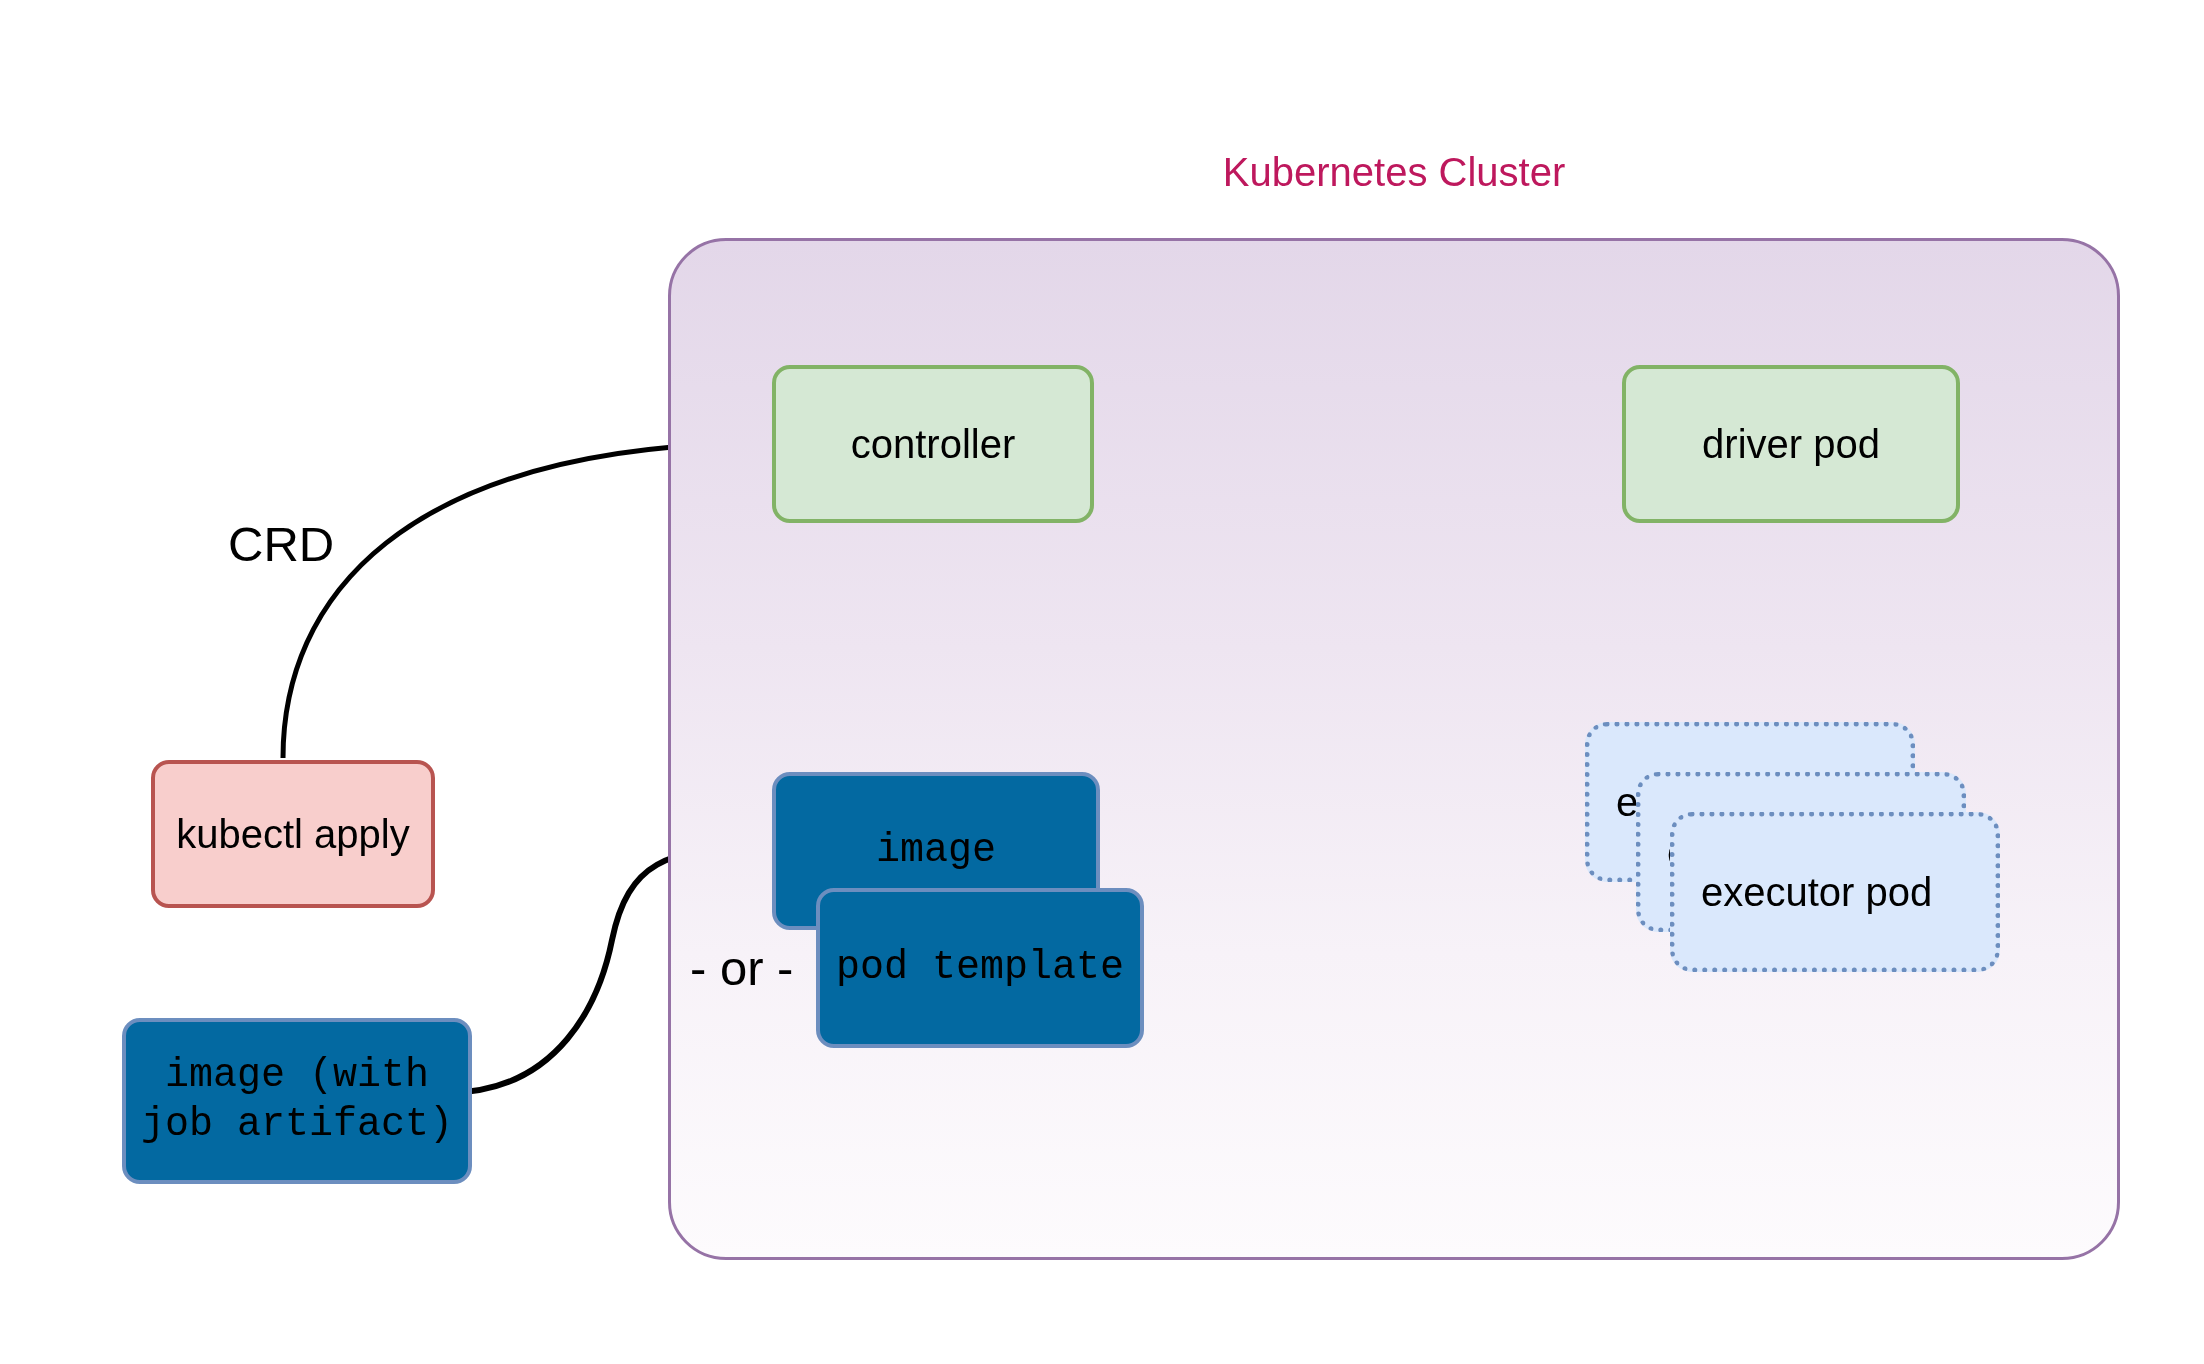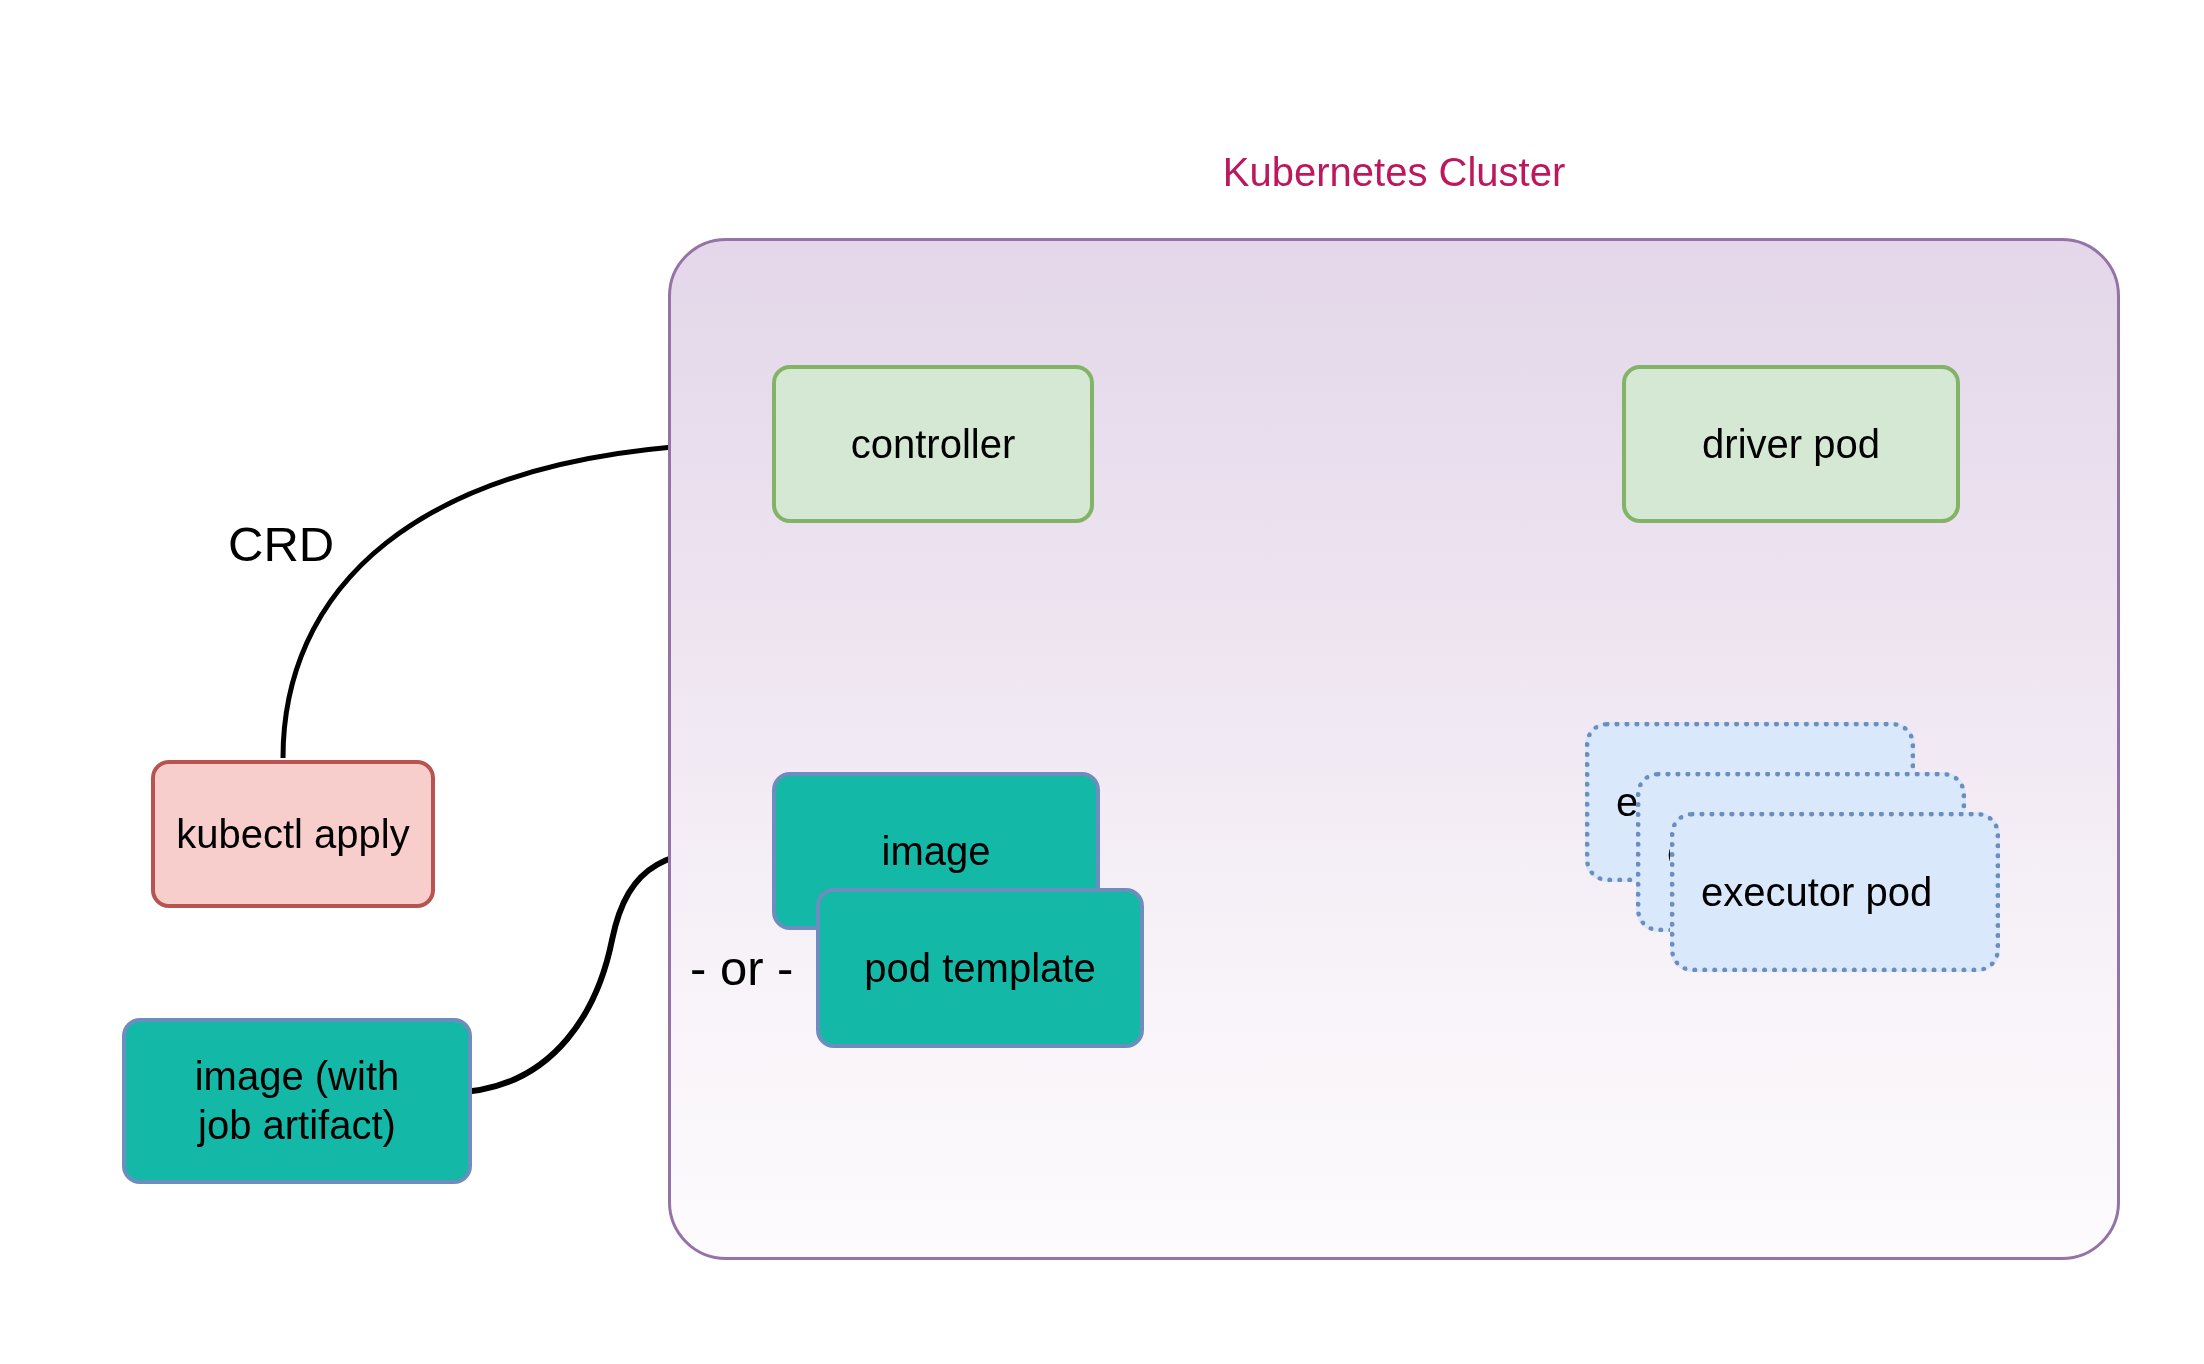--- a/index.html
+++ b/index.html
@@ -60,24 +60,25 @@
 
   
   .green {
     background: #d5e8d4;
     border: 4px solid #82b366;
     border-radius: 18px;
     font-size: 40px;
   }
   
   .blue {
-    background: #14b8a6;
+    background: #0369a1;
     border: 4px solid #6c8ebf;
     border-radius: 18px;
     font-size: 40px;
+    font-family: Liberation Mono, monospace;
   }
   
   .red {
     background: #f8cecc;
     border: 4px solid #b85450;
     border-radius: 18px;
     font-size: 40px;
   }
   
   .dotted {

